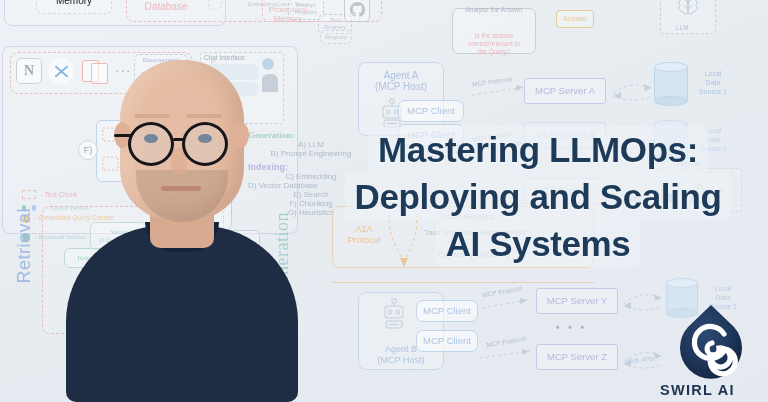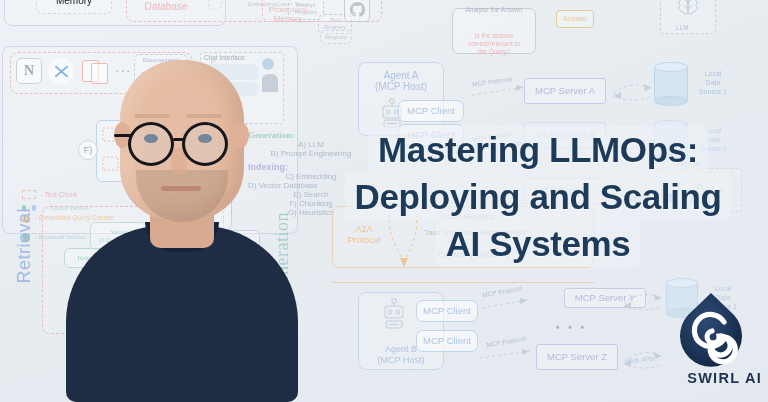--- a/index.html
+++ b/index.html
@@ -98,21 +98,21 @@
     line-height: 45px;
     color:#1d3a58;
     letter-spacing: -.4px;
     background: rgba(238,242,247,.62);
     padding: 1px 10px;
     border-radius: 6px;
     text-shadow: 0 1px 0 rgba(255,255,255,.55);
   }
 
   
-  #logo { position:absolute; left:660px; top:292px; width:102px; height:96px; z-index:7; text-align:right; }
+  #logo { position:absolute; left:660px; top:304px; width:102px; height:96px; z-index:7; text-align:left; }
   #logo .mark { width:72px; height:76px; margin:0 auto; }
   #logo .wordmark { margin-top:2px; font-size:14.5px; font-weight:700; letter-spacing:1.3px; color:#1d3150; }
 </style>
 </head>
 <body>
 
 <div id="stage">
 
   <div id="diagram">
 
@@ -409,21 +409,21 @@
     <div style="position:absolute;left:486px;top:338px;font-size:6.5px;color:#b0bac6;transform:rotate(-10deg);">MCP Protocol</div>
     <svg style="position:absolute;left:480px;top:296px;" width="50" height="16">
       <line x1="2" y1="12" x2="42" y2="5" stroke="#c5ced9" stroke-width="1" stroke-dasharray="3 3"></line>
       <polygon points="48,4 40,2 40,8" fill="#c5ced9"></polygon>
     </svg>
     <svg style="position:absolute;left:478px;top:346px;" width="56" height="16">
       <line x1="2" y1="12" x2="46" y2="6" stroke="#c5ced9" stroke-width="1" stroke-dasharray="3 3"></line>
       <polygon points="52,5 44,3 44,9" fill="#c5ced9"></polygon>
     </svg>
 
-    <div class="node bx" style="left:564px;top:288px;width:82px;height:20px;border-color:#c9c6e6;border-radius:3px;">
+    <div class="node bx" style="left:536px;top:288px;width:82px;height:26px;border-color:#c9c6e6;border-radius:3px;">
       <span class="t-lav" style="font-size:9.5px;">MCP Server Y</span>
     </div>
     <div class="node bx" style="left:536px;top:344px;width:82px;height:26px;border-color:#c9c6e6;border-radius:3px;">
       <span class="t-lav" style="font-size:9.5px;">MCP Server Z</span>
     </div>
     <div class="dots" style="left:556px;top:322px;font-size:10px;color:#9fa9b6;">• • •</div>
 
     <svg style="position:absolute;left:622px;top:290px;" width="44" height="22">
       <path d="M2 14 C12 3, 30 3, 38 8" stroke="#c5ced9" stroke-width="1" fill="none" stroke-dasharray="3 3"></path>
       <polygon points="40,8 32,4 33,11" fill="#c5ced9"></polygon>

